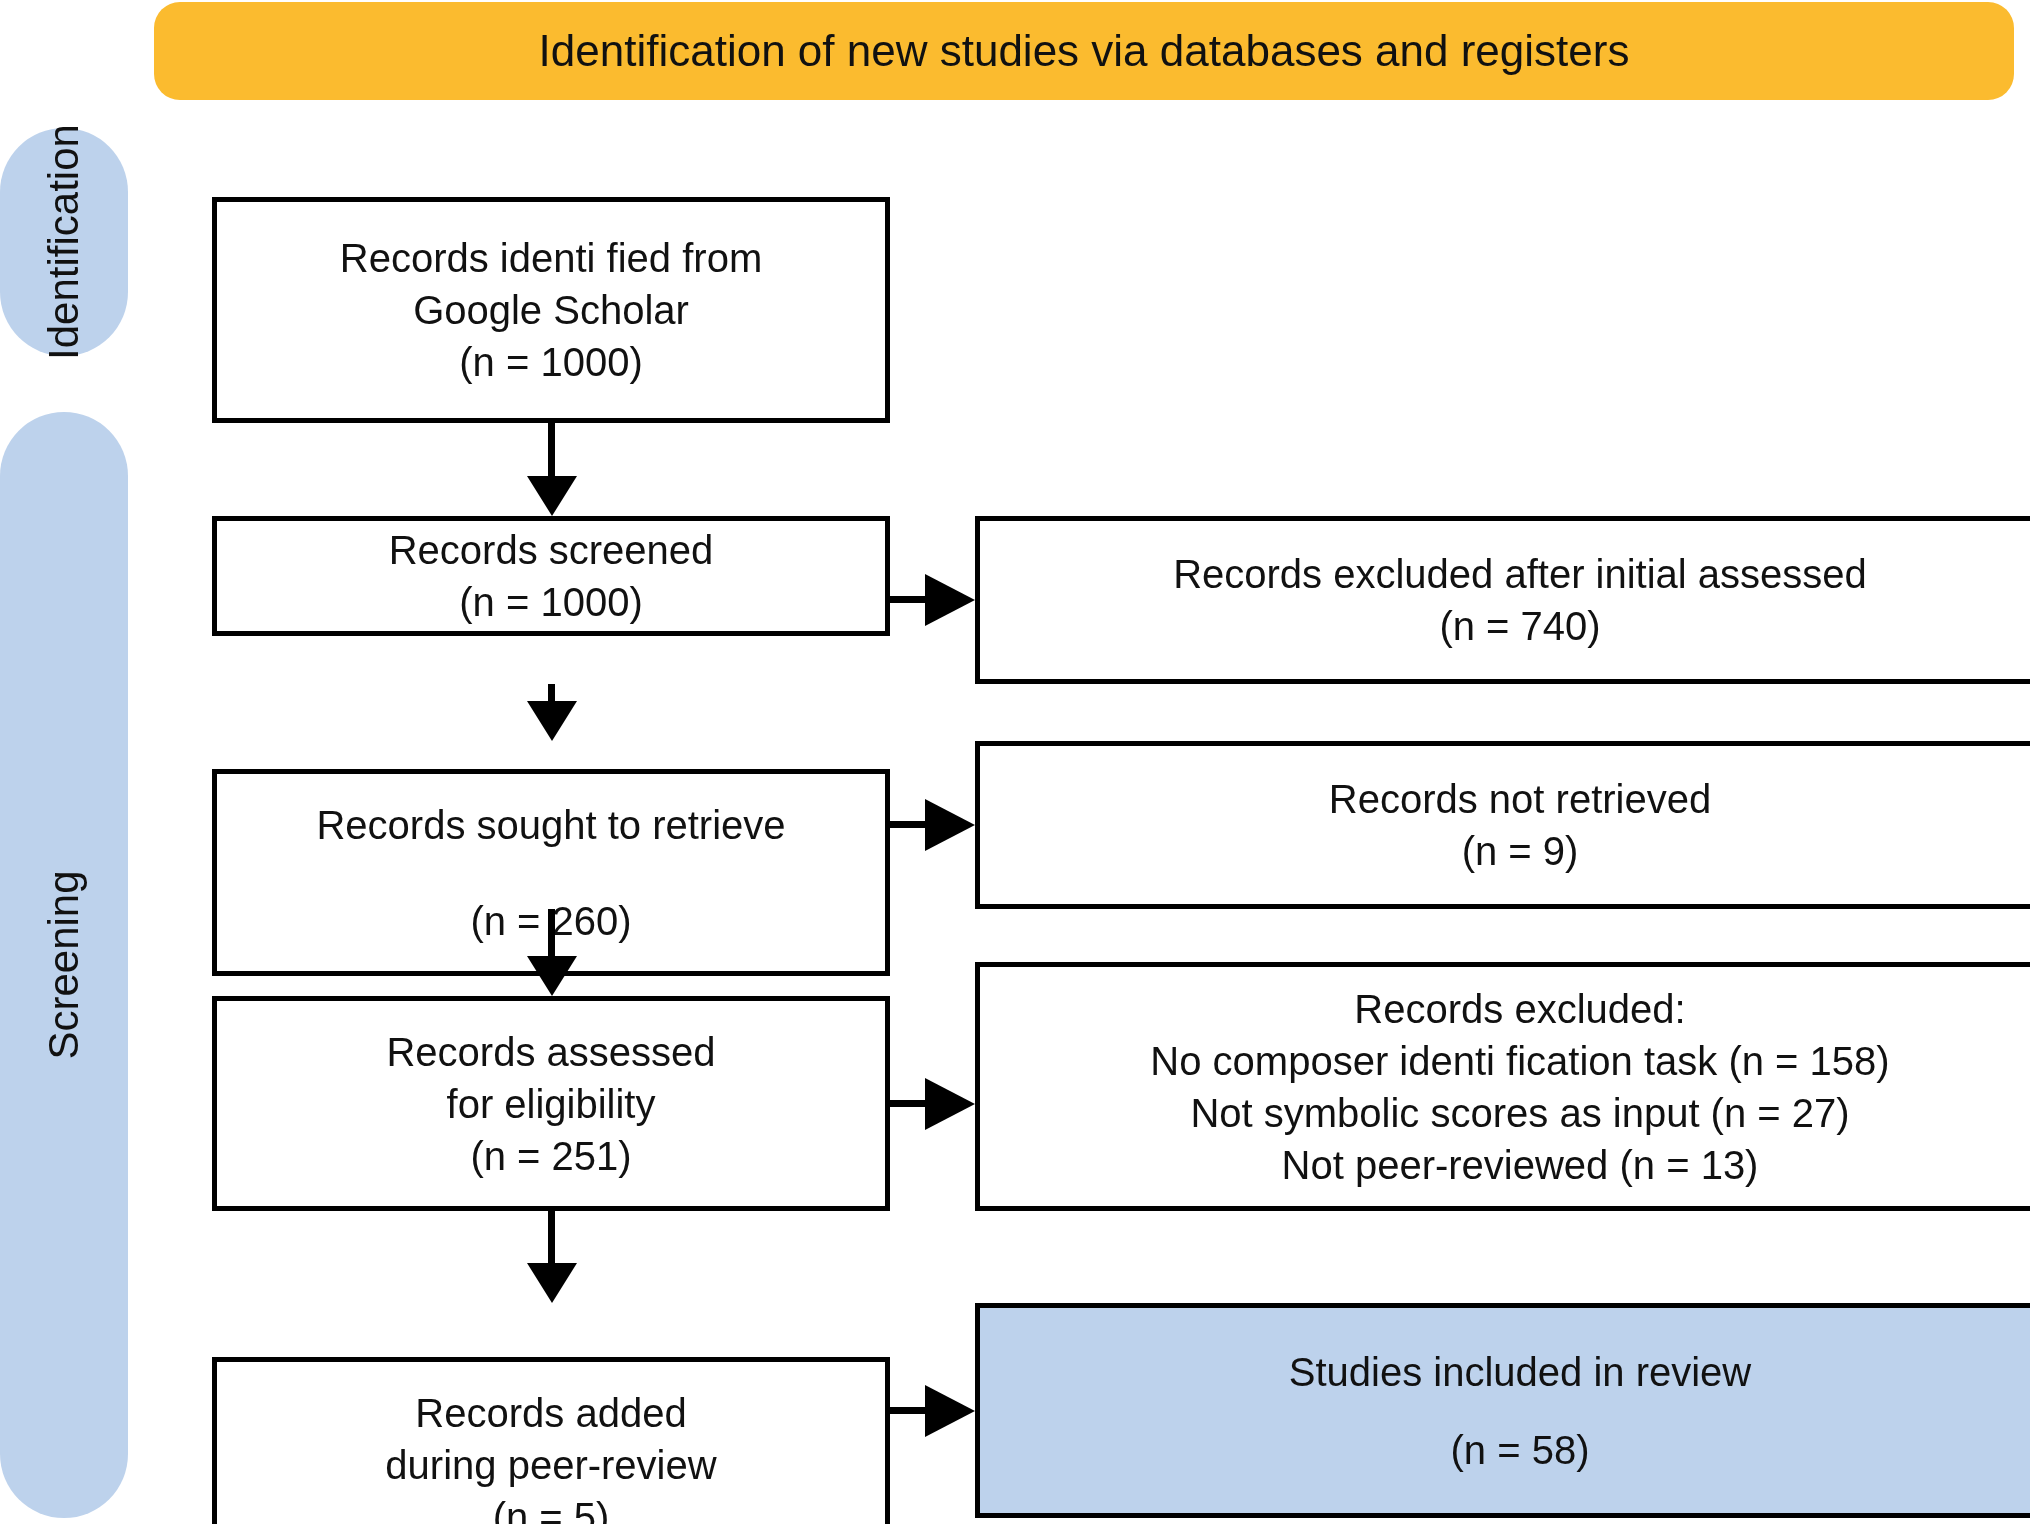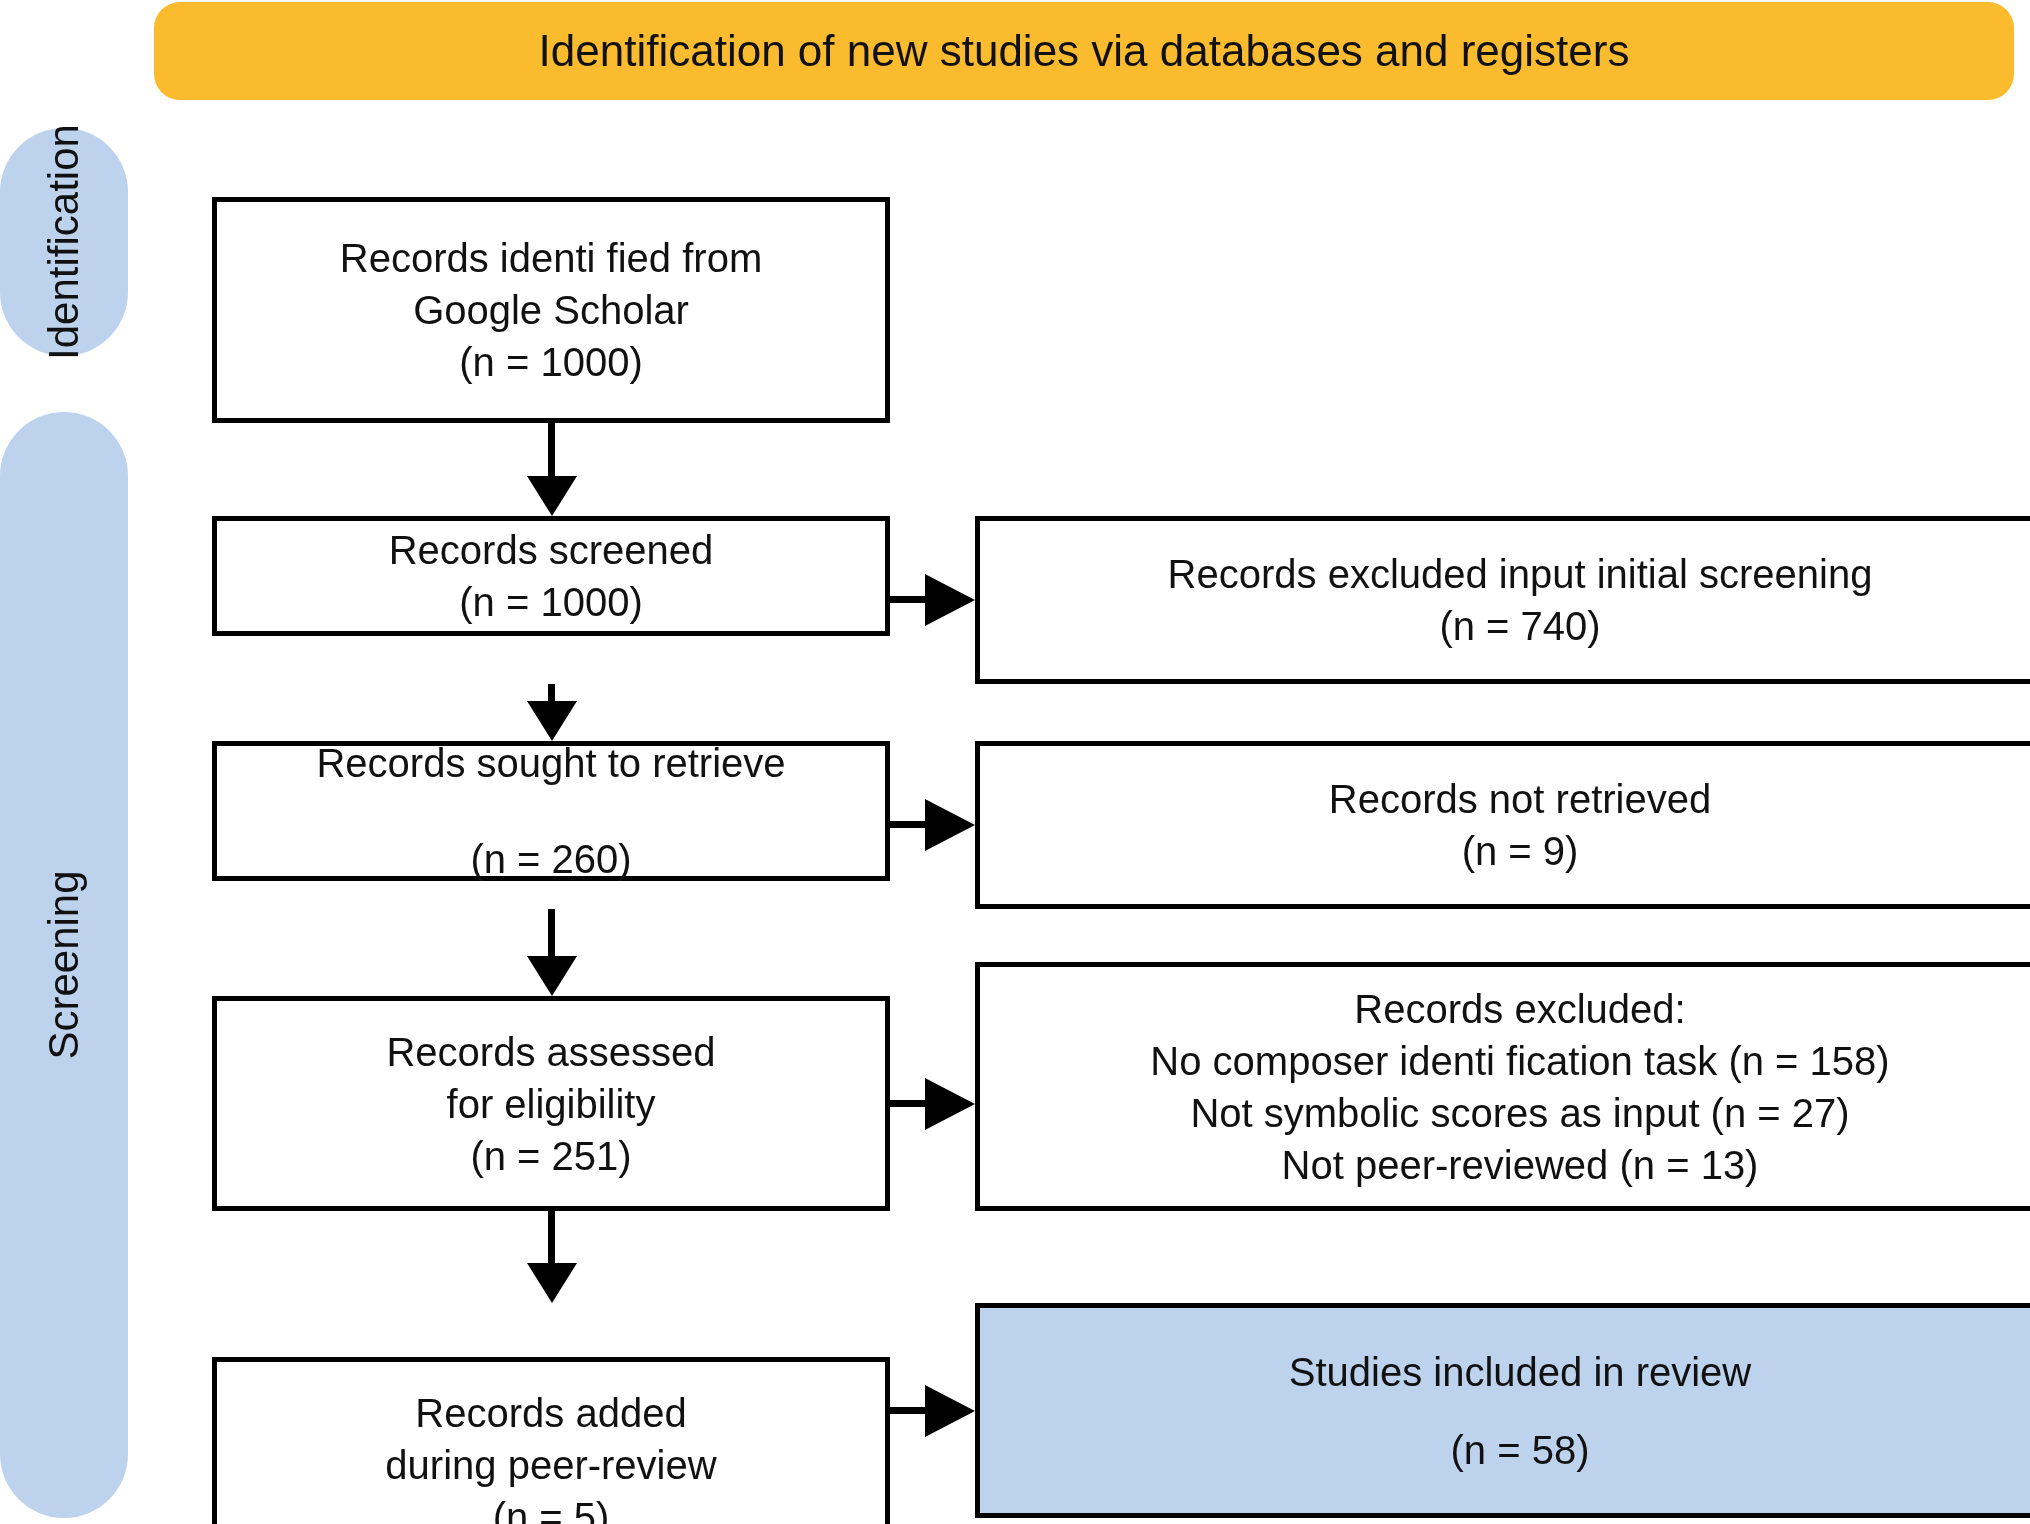--- a/index.html
+++ b/index.html
@@ -93,21 +93,21 @@
     margin-top: 26px;
   }
 
   
   .col-left  { left: 212px;  width: 678px; }
   
   .col-right { left: 975px;  width: 1090px; }
 
   #box-identified   { top: 197px;  height: 226px; }
   #box-screened     { top: 516px;  height: 120px; }
-  #box-sought       { top: 741px;  height: 140px; gap: 44px; }
+  #box-sought       { top: 769px;  height: 207px; gap: 44px; }
   #box-assessed     { top: 996px;  height: 215px; }
   #box-added        { top: 1357px; height: 215px; }
 
   #box-excluded-initial { top: 516px;  height: 168px; }
   #box-not-retrieved    { top: 741px;  height: 168px; }
   #box-excluded-reasons { top: 962px;  height: 249px; }
   #box-included         { top: 1303px; height: 215px; }
 
   
   .v-stem {
@@ -181,21 +181,21 @@
     <span class="line">(n = 251)</span>
   </div>
 
   <div class="flowbox col-left" id="box-added">
     <span class="line">Records added</span>
     <span class="line">during peer-review</span>
     <span class="line">(n = 5)</span>
   </div>
 
   <div class="flowbox col-right" id="box-excluded-initial">
-    <span class="line">Records excluded input initial screening</span>
+    <span class="line">Records excluded after initial assessed</span>
     <span class="line">(n = 740)</span>
   </div>
 
   <div class="flowbox col-right" id="box-not-retrieved">
     <span class="line">Records not retrieved</span>
     <span class="line">(n = 9)</span>
   </div>
 
   <div class="flowbox col-right" id="box-excluded-reasons">
     <span class="line">Records excluded:</span>

